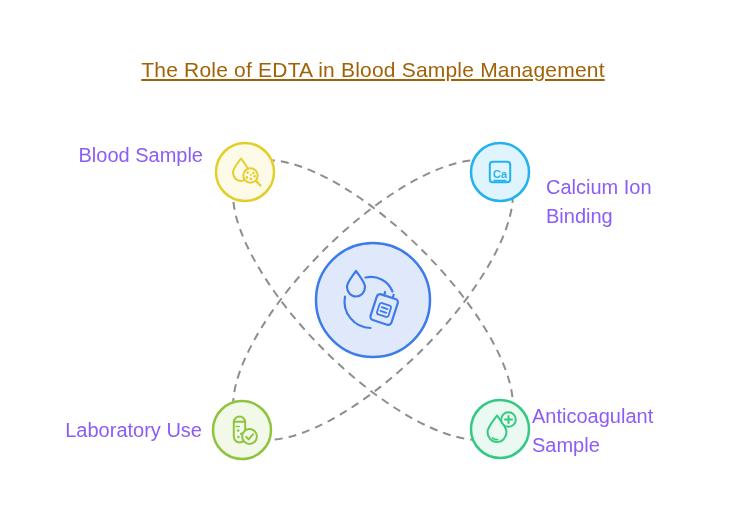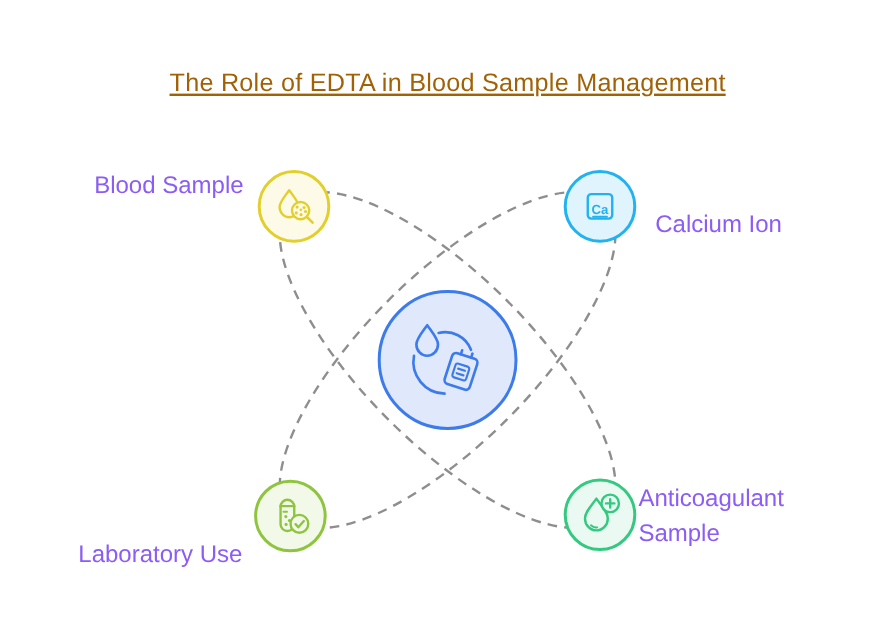--- a/index.html
+++ b/index.html
@@ -10,21 +10,21 @@
   .title{
     position:absolute;top:58px;left:0;width:746px;text-align:center;
     font-size:21px;color:#a16207;letter-spacing:0.2px;text-decoration:underline;
   }
   .diagram-svg{position:absolute;top:0;left:0;}
   .node-label{
     position:absolute;font-size:20px;line-height:29px;color:#8b5cf6;white-space:nowrap;
   }
   .node-label.tl{top:141px;right:543px;text-align:right;}
   .node-label.tr{top:141px;left:546px;text-align:left;margin-top:32px;}
-  .node-label.bl{top:416px;right:544px;text-align:right;margin-top:32px;}
+  .node-label.bl{top:416px;right:544px;text-align:right;}
   .node-label.br{top:402px;left:532px;text-align:left;}
   .ca-text{font-family:"Liberation Sans", sans-serif;font-size:11px;font-weight:bold;}
 </style>
 </head>
 <body>
 
 <div class="stage">
 
   <div class="title">The Role of EDTA in Blood Sample Management</div>
 
@@ -105,20 +105,21 @@
       </g>
     </g>
   </svg>
 
   <div class="node-label tl">
     <div>Blood Sample</div>
   </div>
 
   <div class="node-label tr">
     <div>Calcium Ion</div>
+    <div>Binding</div>
   </div>
 
   <div class="node-label bl">
     <div>Laboratory Use</div>
   </div>
 
   <div class="node-label br">
     <div>Anticoagulant</div>
     <div>Sample</div>
   </div>

